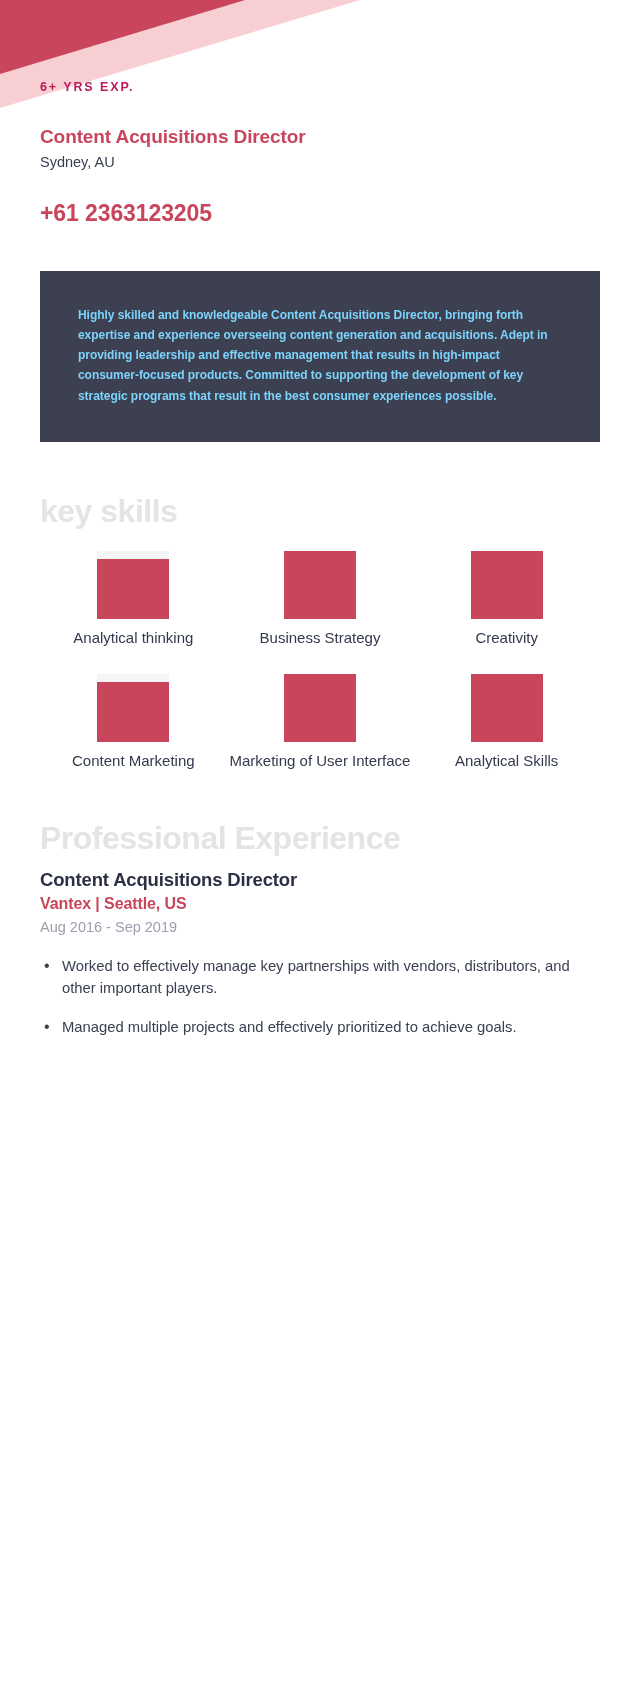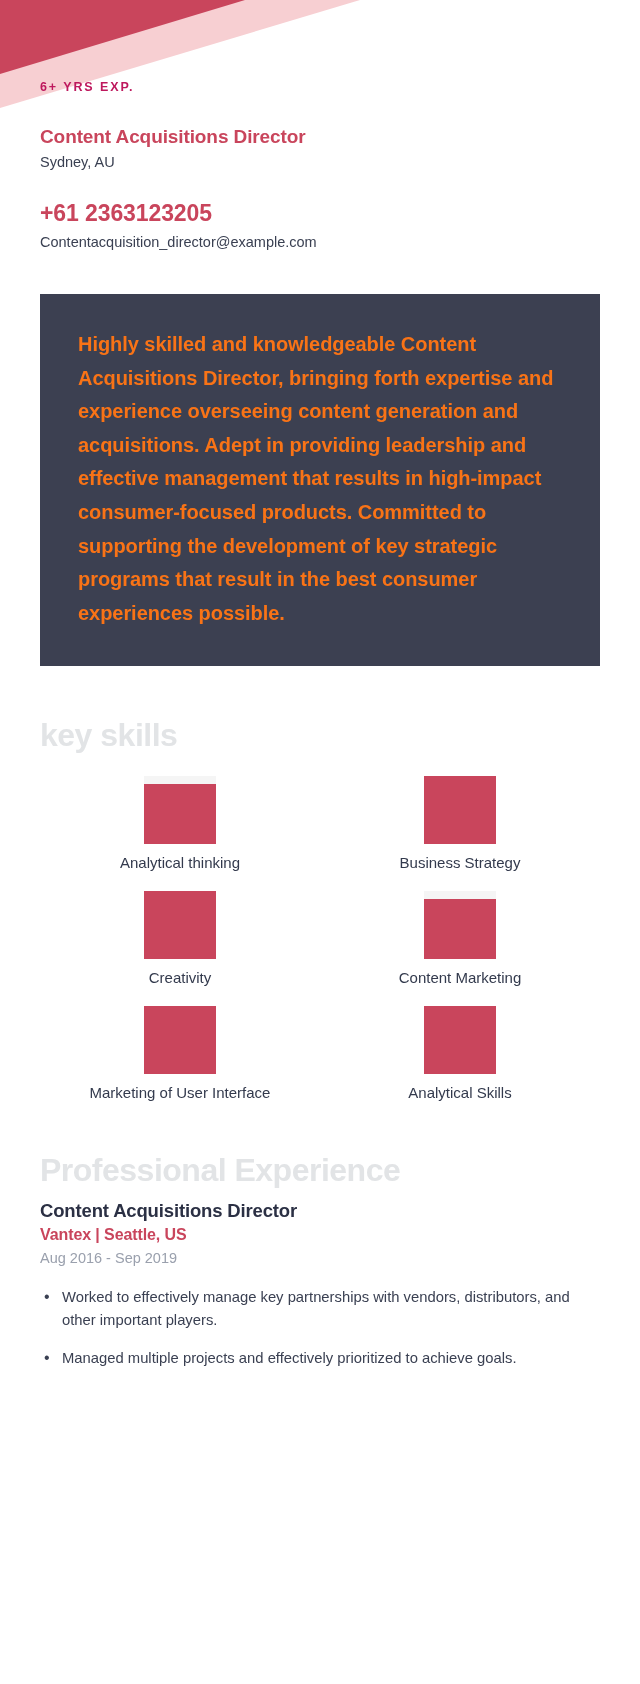--- a/index.html
+++ b/index.html
@@ -87,42 +87,42 @@
   }
 
   
   .summary-panel {
     margin-top: 44px;
     background: #3c4051;
     padding: 34px 38px 36px 38px;
   }
 
   .summary-text {
-    color: #f97316;
-    font-size: 20px;
+    color: #7dd3fc;
+    font-size: 12px;
     font-weight: bold;
     line-height: 1.68;
     letter-spacing: -0.05px;
   }
 
   
   .section-heading {
     font-size: 32px;
     font-weight: bold;
     color: #e2e4e6;
     letter-spacing: -0.5px;
     line-height: 1.1;
   }
 
   .skills-section { margin-top: 52px; }
   .skills-grid {
     margin-top: 22px;
     display: grid;
-    grid-template-columns: repeat(2, 1fr);
-    row-gap: 18px;
+    grid-template-columns: repeat(3, 1fr);
+    row-gap: 26px;
   }
 
   .skill-cell {
     display: flex;
     flex-direction: column;
     align-items: center;
   }
 
   .skill-bar-track {
     width: 72px;
@@ -207,21 +207,20 @@
   <header class="identity">
     <div class="years-exp">6+ YRS EXP.</div>
 
     <div class="role-block">
       <div class="role-title">Content Acquisitions Director</div>
       <div class="role-location">Sydney, AU</div>
     </div>
 
     <div class="contact-block">
       <div class="contact-phone">+61 2363123205</div>
-      <div class="contact-email">Contentacquisition_director@example.com</div>
     </div>
   </header>
 
   <section class="summary-panel">
     <p class="summary-text">Highly skilled and knowledgeable Content Acquisitions Director, bringing forth expertise and experience overseeing content generation and acquisitions. Adept in providing leadership and effective management that results in high-impact consumer-focused products. Committed to supporting the development of key strategic programs that result in the best consumer experiences possible.</p>
   </section>
 
   <section class="skills-section">
     <h2 class="section-heading">key skills</h2>
     <div class="skills-grid" id="skills-grid">

